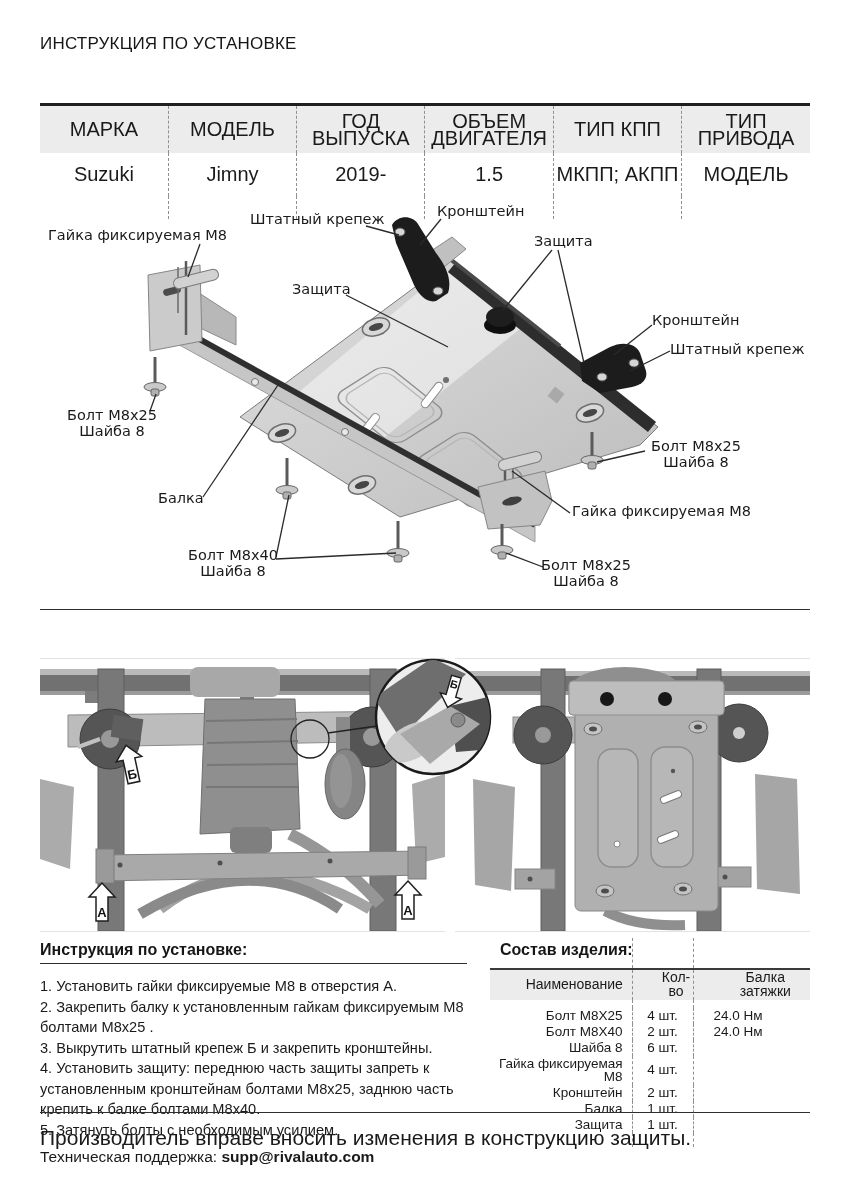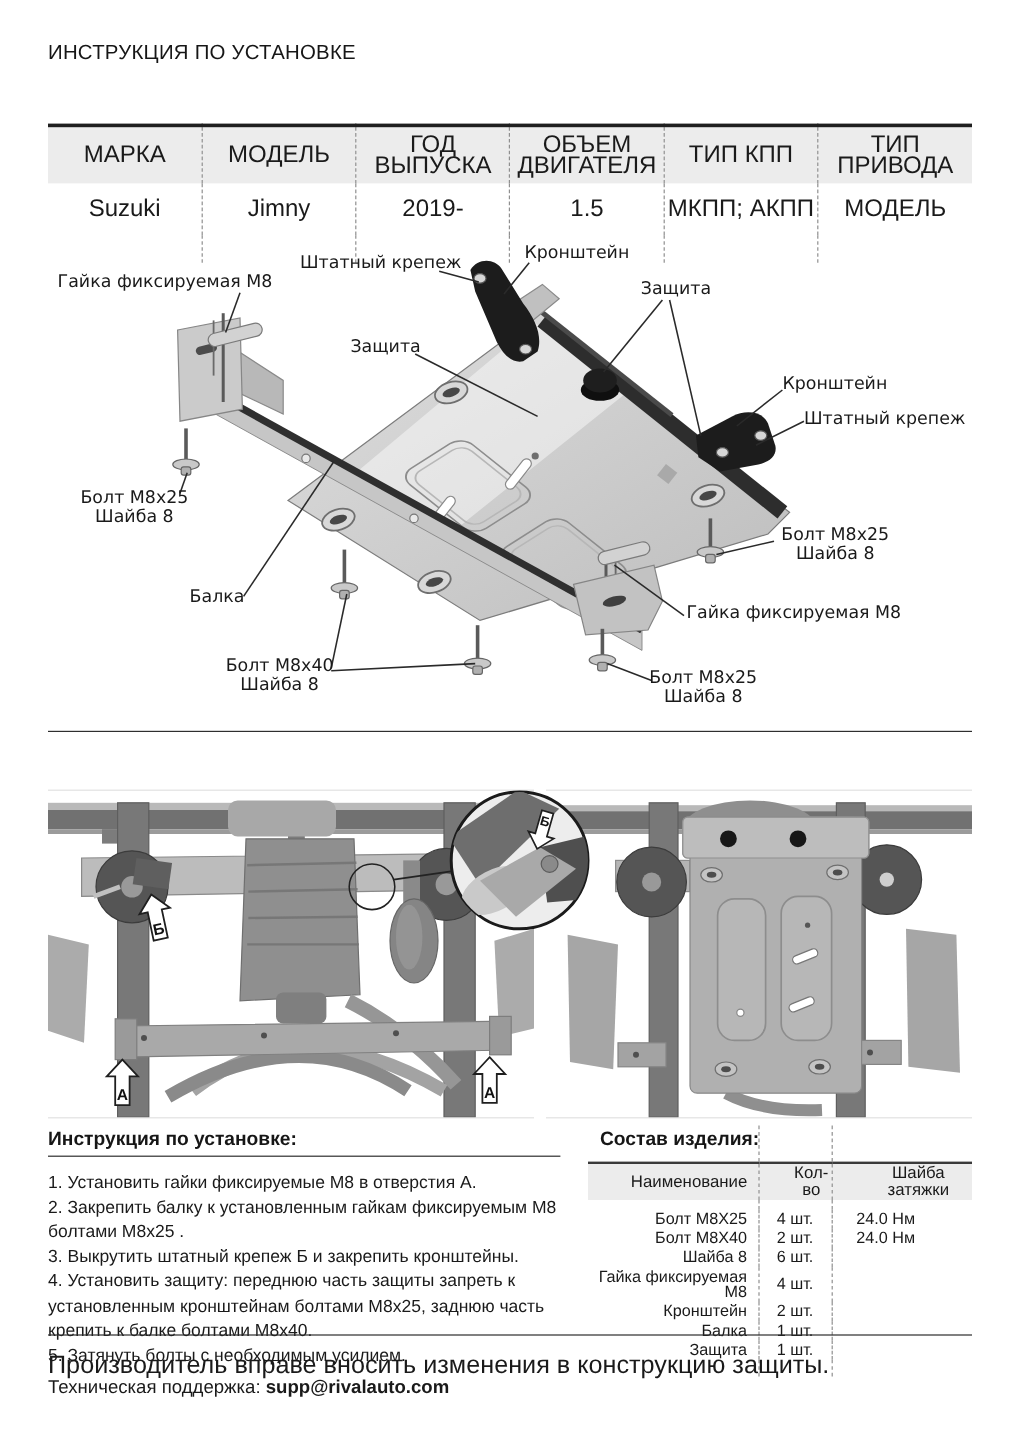--- a/index.html
+++ b/index.html
@@ -398,21 +398,21 @@
       </colgroup>
     <tbody>
     <tr class="gtop">
           <td></td>
           <td class="dl"></td>
           <td class="dl"></td>
         </tr>
     <tr class="hrow">
       <td>Наименование</td>
       <td class="dl">Кол-во</td>
-      <td class="dl">Шайба затяжки</td>
+      <td class="dl">Балка затяжки</td>
     </tr>
     <tr class="pad">
           <td></td>
           <td class="dl"></td>
           <td class="dl"></td>
         </tr>
     <tr class="r">
           <td>Болт М8Х25</td>
           <td class="dl">4 шт.</td>
           <td class="dl">24.0 Нм</td>

